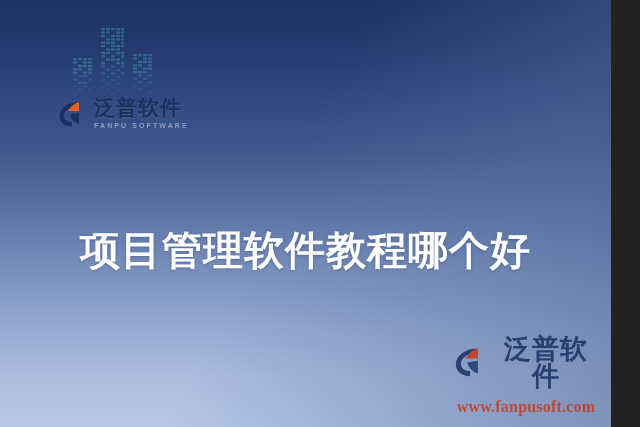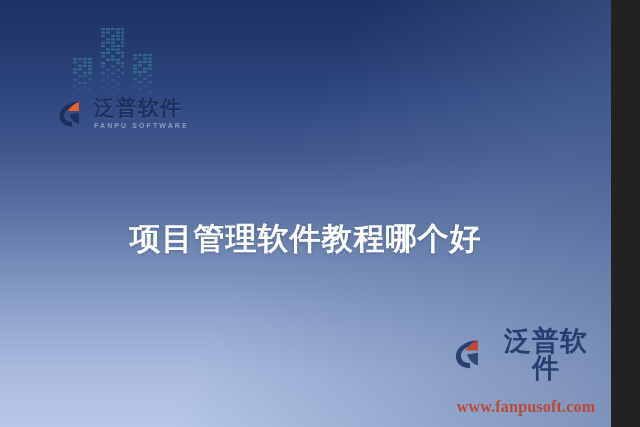--- a/index.html
+++ b/index.html
@@ -84,21 +84,21 @@
   }
 
   
   .headline {
     position: absolute;
     left: 0;
     right: 0;
     top: 198px;
     text-align: center;
     font-family: "DejaVu Sans", "Liberation Sans", sans-serif;
-    font-size: 31px;
+    font-size: 40px;
     font-weight: bold;
     color: #ffffff;
     letter-spacing: 1px;
     line-height: 1.25;
     text-shadow: 0 1px 3px rgba(40,60,110,0.35);
     white-space: nowrap;
   }
 
   
   .watermark {
@@ -122,21 +122,21 @@
   }
   .wm-cn {
     font-size: 27px;
     font-weight: bold;
     color: #22386b;
     letter-spacing: 1px;
     font-family: "DejaVu Sans", "Liberation Sans", sans-serif;
     line-height: 1;
   }
   .wm-url {
-    margin-top: 18px;
+    margin-top: 10px;
     font-family: "Liberation Serif", "DejaVu Serif", serif;
     font-size: 16px;
     font-weight: bold;
     color: #c2422a;
     letter-spacing: 0.2px;
     line-height: 1;
     text-align: center;
   }
 </style>
 </head>

